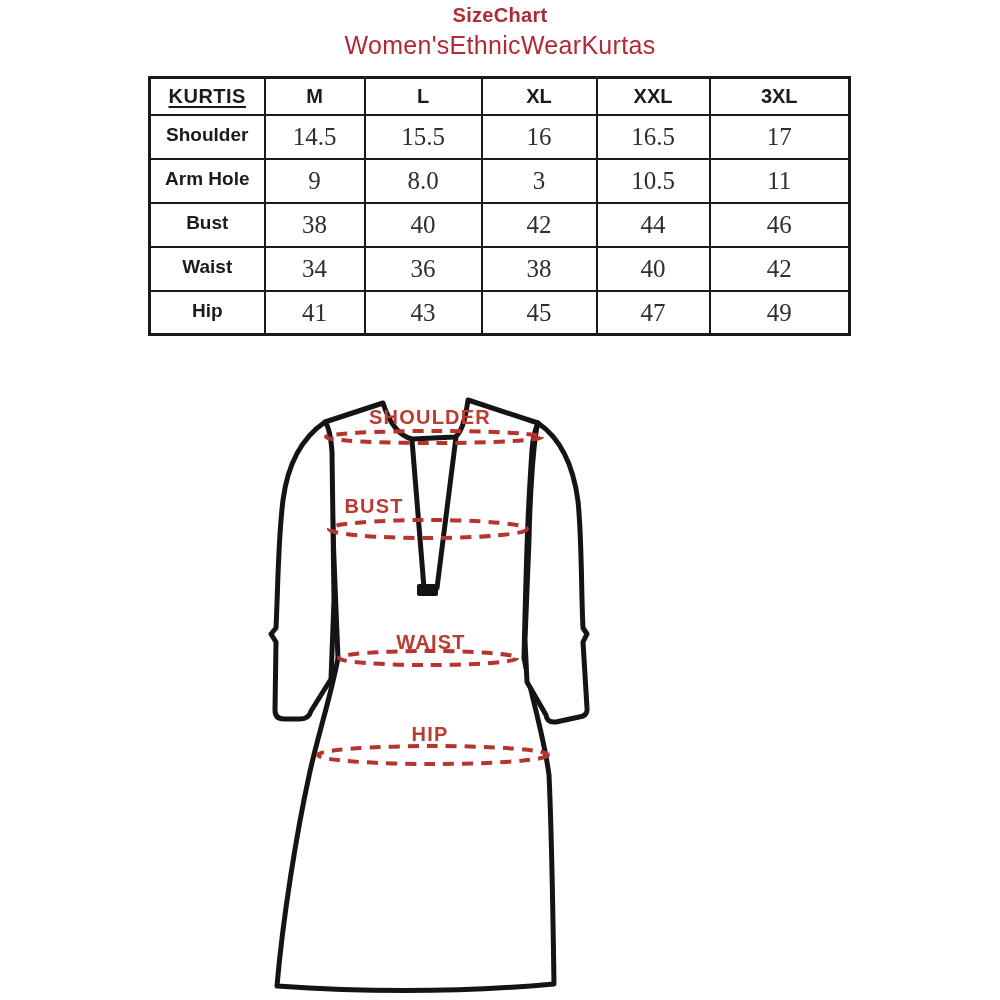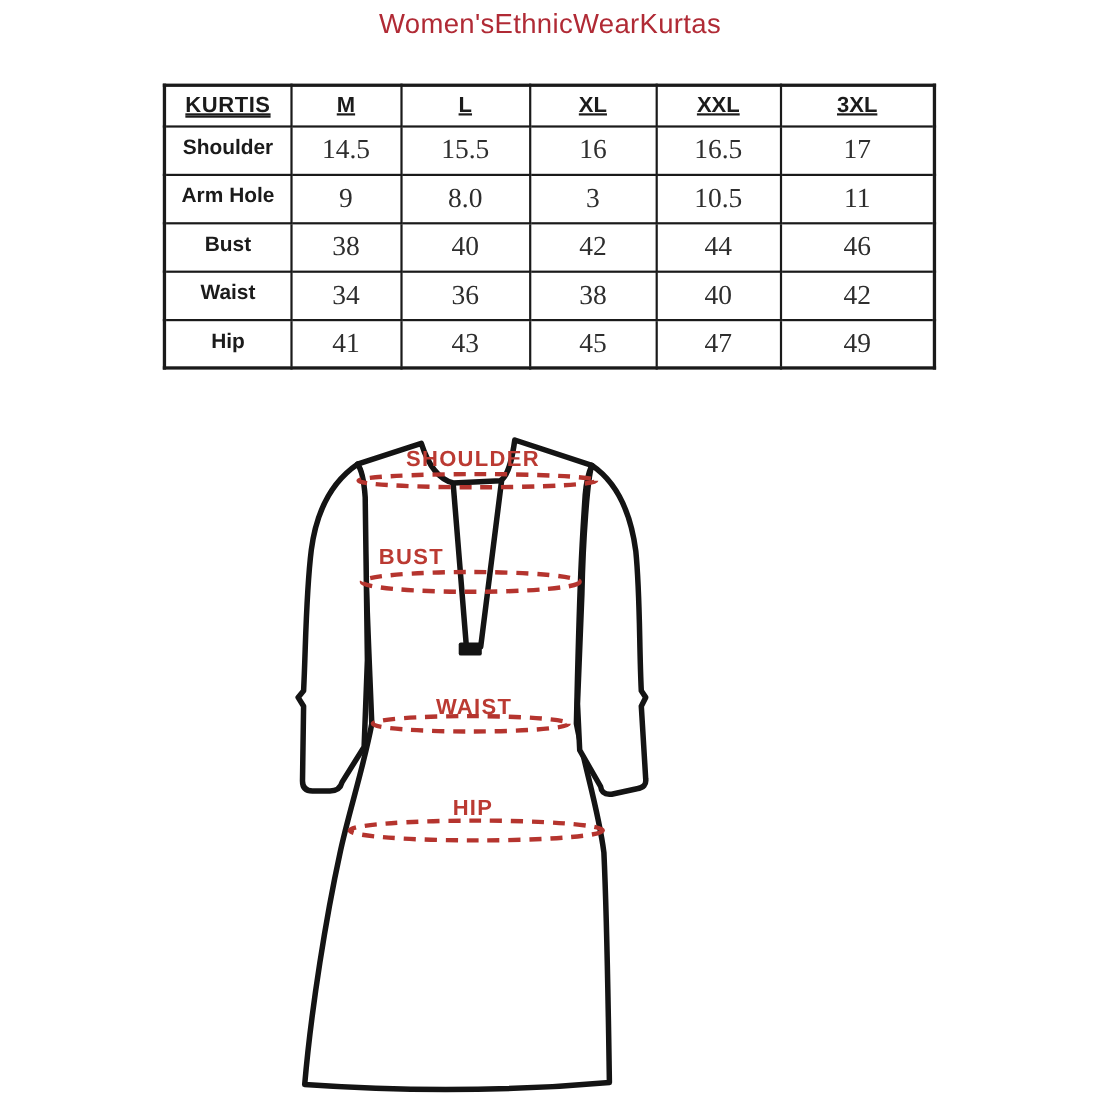--- a/index.html
+++ b/index.html
@@ -15,21 +15,21 @@
   .titles{position:absolute;left:0;top:4px;width:1000px;text-align:center;line-height:1.15;}
   .title-1{font-size:20px;font-weight:bold;color:var(--titleRed);letter-spacing:0.3px;}
   .title-2{font-size:25px;font-weight:normal;color:var(--titleRed);margin-top:4px;letter-spacing:0.3px;}
 
   
   table.size-table{position:absolute;left:148px;top:76px;width:700px;
         border-collapse:collapse;table-layout:fixed;background:#fff;
         border:3px solid var(--tableBorder);}
   .size-table th,.size-table td{border:2px solid var(--tableBorder);text-align:center;overflow:hidden;}
   .size-table thead tr{height:37px;}
-  .size-table thead th{font-size:20px;font-weight:bold;vertical-align:middle;color:var(--tableText);text-decoration:underline;}
+  .size-table thead th{font-size:20px;font-weight:bold;vertical-align:middle;color:var(--tableText);}
   .size-table tbody tr{height:44px;}
   .size-table tbody th{font-size:19px;font-weight:bold;vertical-align:top;padding-top:8px;color:var(--tableText);}
   .size-table tbody td{font-family:"Liberation Serif",serif;font-size:25px;font-weight:normal;
         vertical-align:top;padding-top:7px;color:var(--numText);}
   .u{text-decoration:underline;text-underline-offset:3px;letter-spacing:0.5px;}
 
   
   svg.kurta{position:absolute;left:240px;top:393px;width:420px;height:612px;}
   .ol{fill:#ffffff;stroke:var(--outline);stroke-width:5;stroke-linejoin:round;stroke-linecap:round;}
   .ln{fill:none;stroke:var(--outline);stroke-width:5;stroke-linejoin:round;stroke-linecap:round;}
@@ -37,20 +37,21 @@
   .dash{fill:none;stroke:var(--dashRed);stroke-width:4;stroke-dasharray:11 8;}
   .mlabel{fill:var(--labelRed);font-family:"Liberation Sans",sans-serif;font-weight:bold;
         font-size:20px;letter-spacing:1.2px;text-anchor:middle;}
 </style>
 </head>
 <body>
 
 <div class="page">
 
   <header class="titles">
+    <div class="title-1">SizeChart</div>
     <div class="title-2">Women'sEthnicWearKurtas</div>
   </header>
 
   <table class="size-table">
     <colgroup>
       <col style="width:115px">
         <col style="width:100px">
         <col style="width:117px">
       <col style="width:115px">
         <col style="width:113px">

